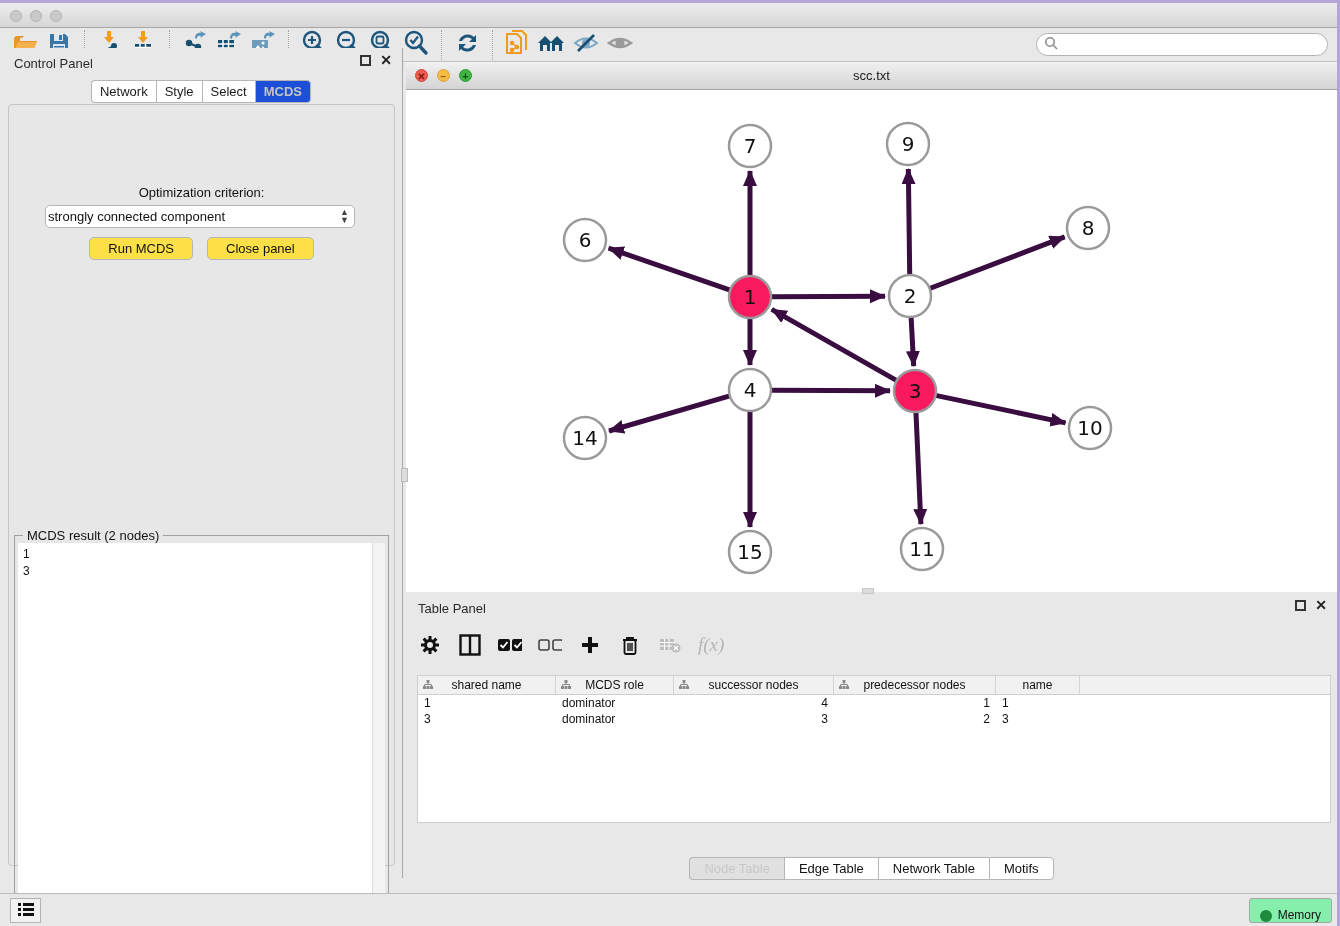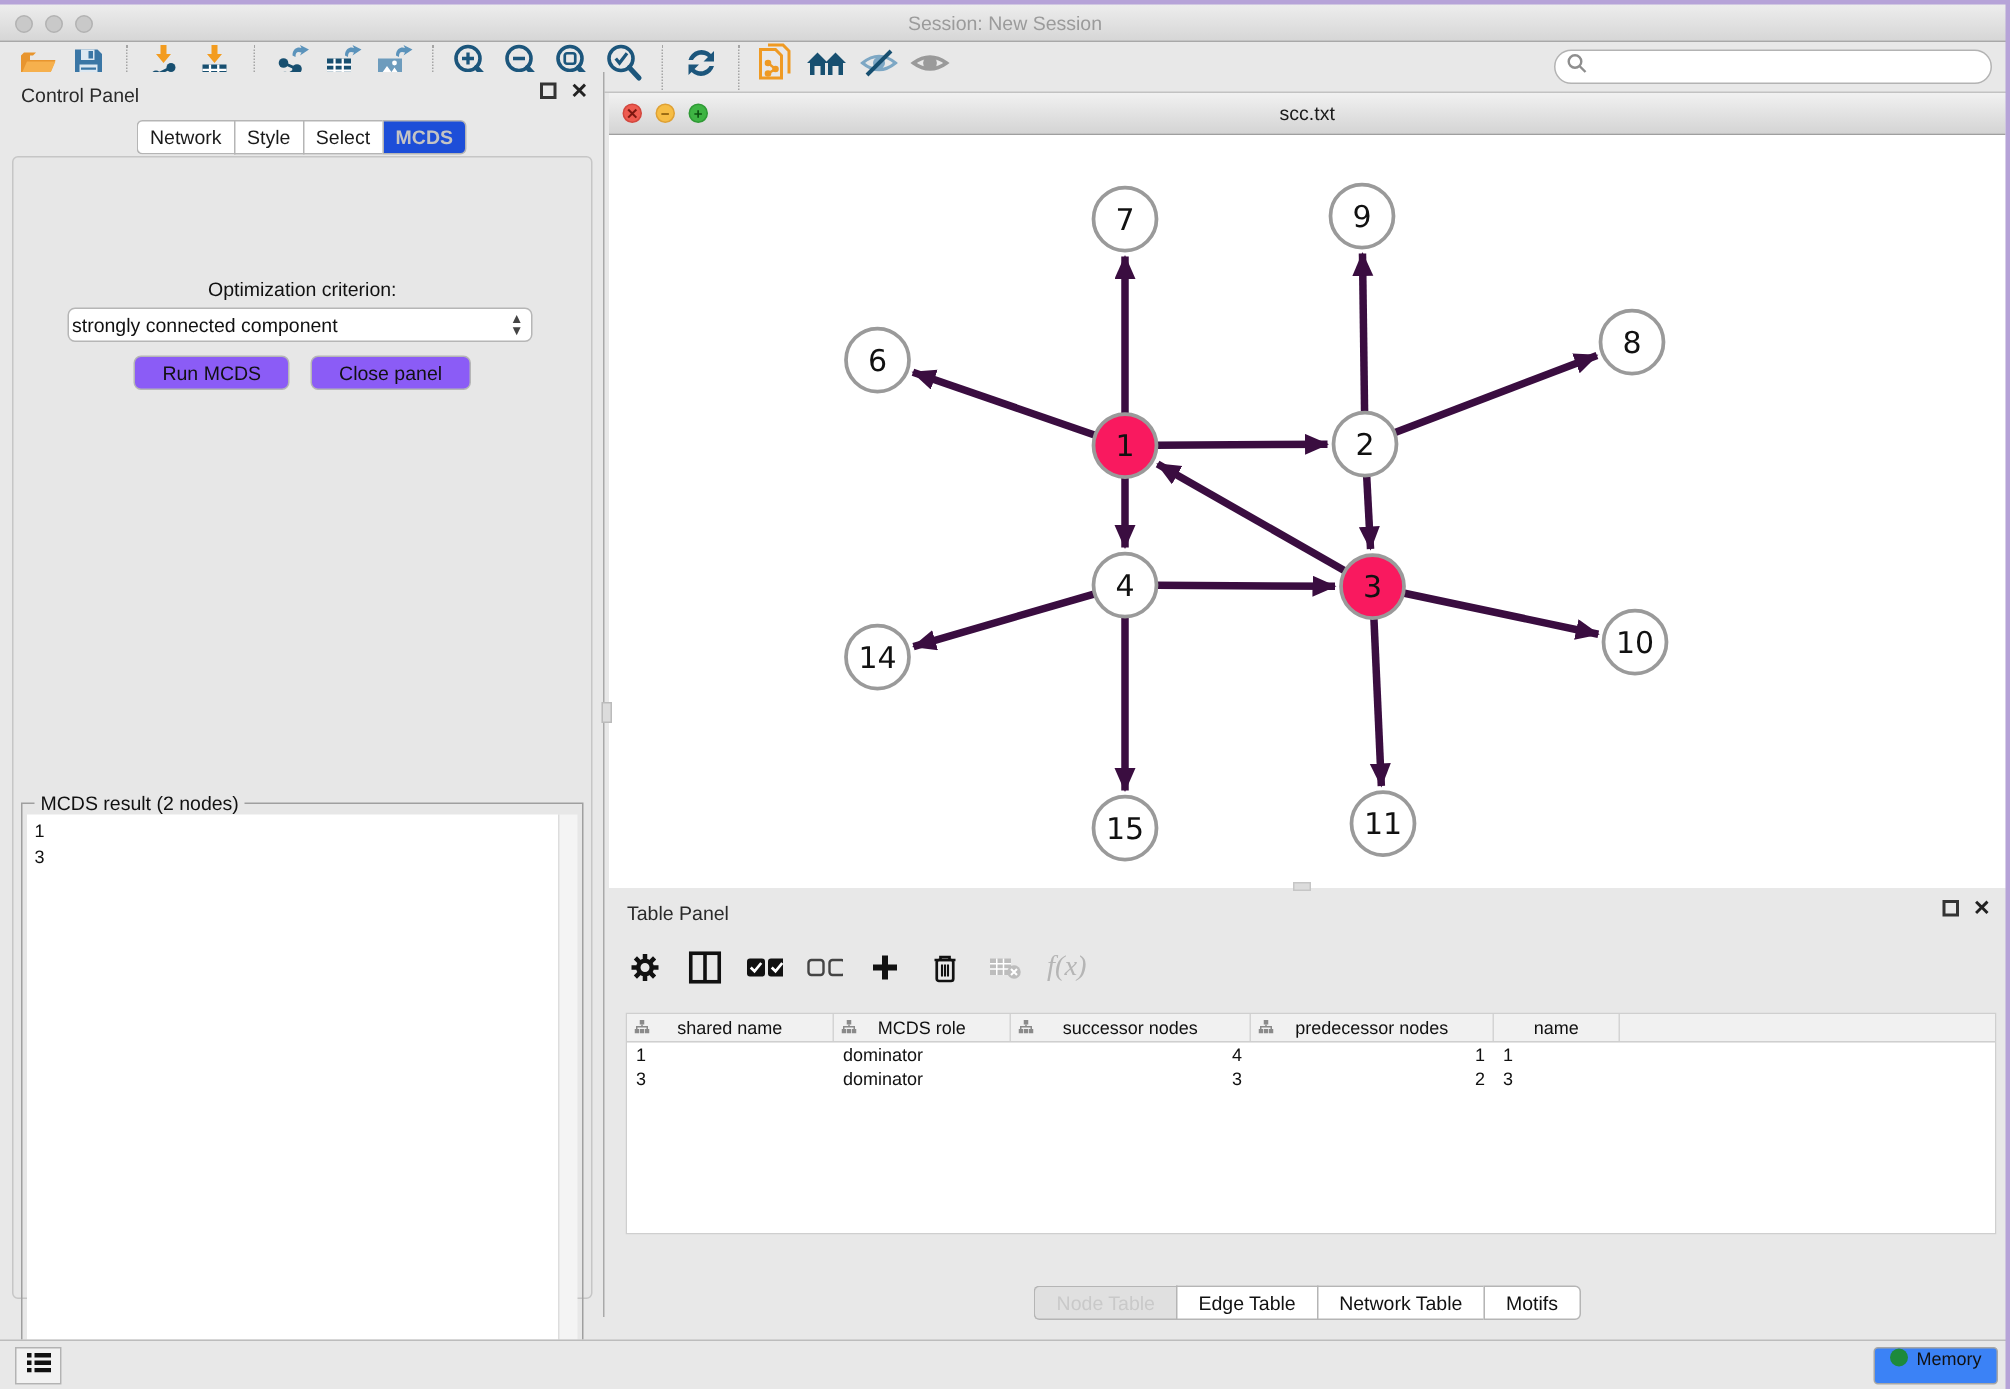--- a/index.html
+++ b/index.html
@@ -45,21 +45,21 @@
 
   .cp-body { position:absolute; left:8px; top:56px; width:387px; height:762px;
     background:#e7e7e7; border:1px solid #c6c6c6; border-radius:4px; }
   .opt-label { position:absolute; left:0; width:100%; top:80px; text-align:center; font-size:13px; color:#111; }
   .criterion { position:absolute; left:36px; top:100px; width:310px; height:23px;
     background:#fff; border:1px solid #b6b6b6; border-radius:5px; font-size:13px; color:#111;
     display:flex; align-items:center; padding-left:2px; }
   .stepper { position:absolute; right:5px; top:2px; display:flex; flex-direction:column; line-height:8px;
     font-size:9px; color:#444; }
   .cp-buttons { position:absolute; left:0; top:132px; width:100%; display:flex; justify-content:center; gap:14px; }
-  .mac-btn { background:#8b5cf6; border:1px solid #b6b6b6; border-radius:5px; font-size:13px; color:#111;
+  .mac-btn { background:#fde047; border:1px solid #b6b6b6; border-radius:5px; font-size:13px; color:#111;
     padding:3px 18px; height:23px; font-family:"Liberation Sans",sans-serif; }
 
   .result-group { position:absolute; left:5px; top:430px; width:375px; height:378px;
     border:1px solid #9f9f9f; }
   .result-label { position:absolute; left:8px; top:-8px; background:#e7e7e7; padding:0 4px; font-size:13px; color:#111; }
   .result-list { position:absolute; left:3px; top:7px; right:16px; bottom:3px; background:#fff;
     font-size:12px; color:#111; padding:3px 0 0 5px; line-height:17px; }
   .result-scroll { position:absolute; right:3px; top:7px; width:13px; bottom:3px; background:#f4f4f4;
     border-left:1px solid #ddd; }
   .result-item { height:17px; }
@@ -103,36 +103,35 @@
     border-right:none; color:#111; }
   .bottom-tabs .tab:first-child { border-radius:4px 0 0 4px; }
   .bottom-tabs .tab:last-child { border-radius:0 4px 4px 0; border-right:1px solid #b5b5b5; }
   .bottom-tabs .tab.sel-inactive { background:#e0e0e0; color:#c9c9c9; }
 
   
   .status-bar { position:absolute; left:0; top:893px; width:1340px; height:33px;
     background:#e8e8e8; border-top:1px solid #bcbcbc; }
   .list-btn { position:absolute; left:10px; top:4px; width:31px; height:25px;
     background:#f2f2f2; border:1px solid #b3b3b3; display:flex; align-items:center; justify-content:center; }
-  .memory-btn { position:absolute; right:8px; top:4px; height:25px; background:#3b82f6;
-    border:1px solid #a6a6a6; border-radius:3px; display:flex; align-items:flex-start; gap:6px;
+  .memory-btn { position:absolute; right:8px; top:4px; height:25px; background:#86efac;
+    border:1px solid #a6a6a6; border-radius:3px; display:flex; align-items:flex-end; gap:6px;
     padding:0 10px; font-size:12px; color:#111; }
   .mem-dot { width:12px; height:12px; border-radius:50%; background:#1d8a3c; }
 </style>
 </head>
 <body>
 
 <div class="edge-strip-top"></div>
 <div class="edge-strip-right"></div>
 
 <div class="titlebar">
   <span class="traffic t1"></span>
   <span class="traffic t2"></span>
   <span class="traffic t3"></span>
-  <div class="win-title">Session: New Session</div>
 </div>
 
 <div class="main-toolbar">
   <div class="tb-btn">
     <span>
       <svg width="26" height="22">
           <path d="M2 6 L2 19 L21 19 L25 9 L8 9 L8 6 Z M2 6 L10 6 L12 4 L4 4 Z" fill="#e8952e"></path>
           <path d="M2 19 L6 10 L25 10 L21 19 Z" fill="#f6b04d"></path>
         </svg>
     </span>

